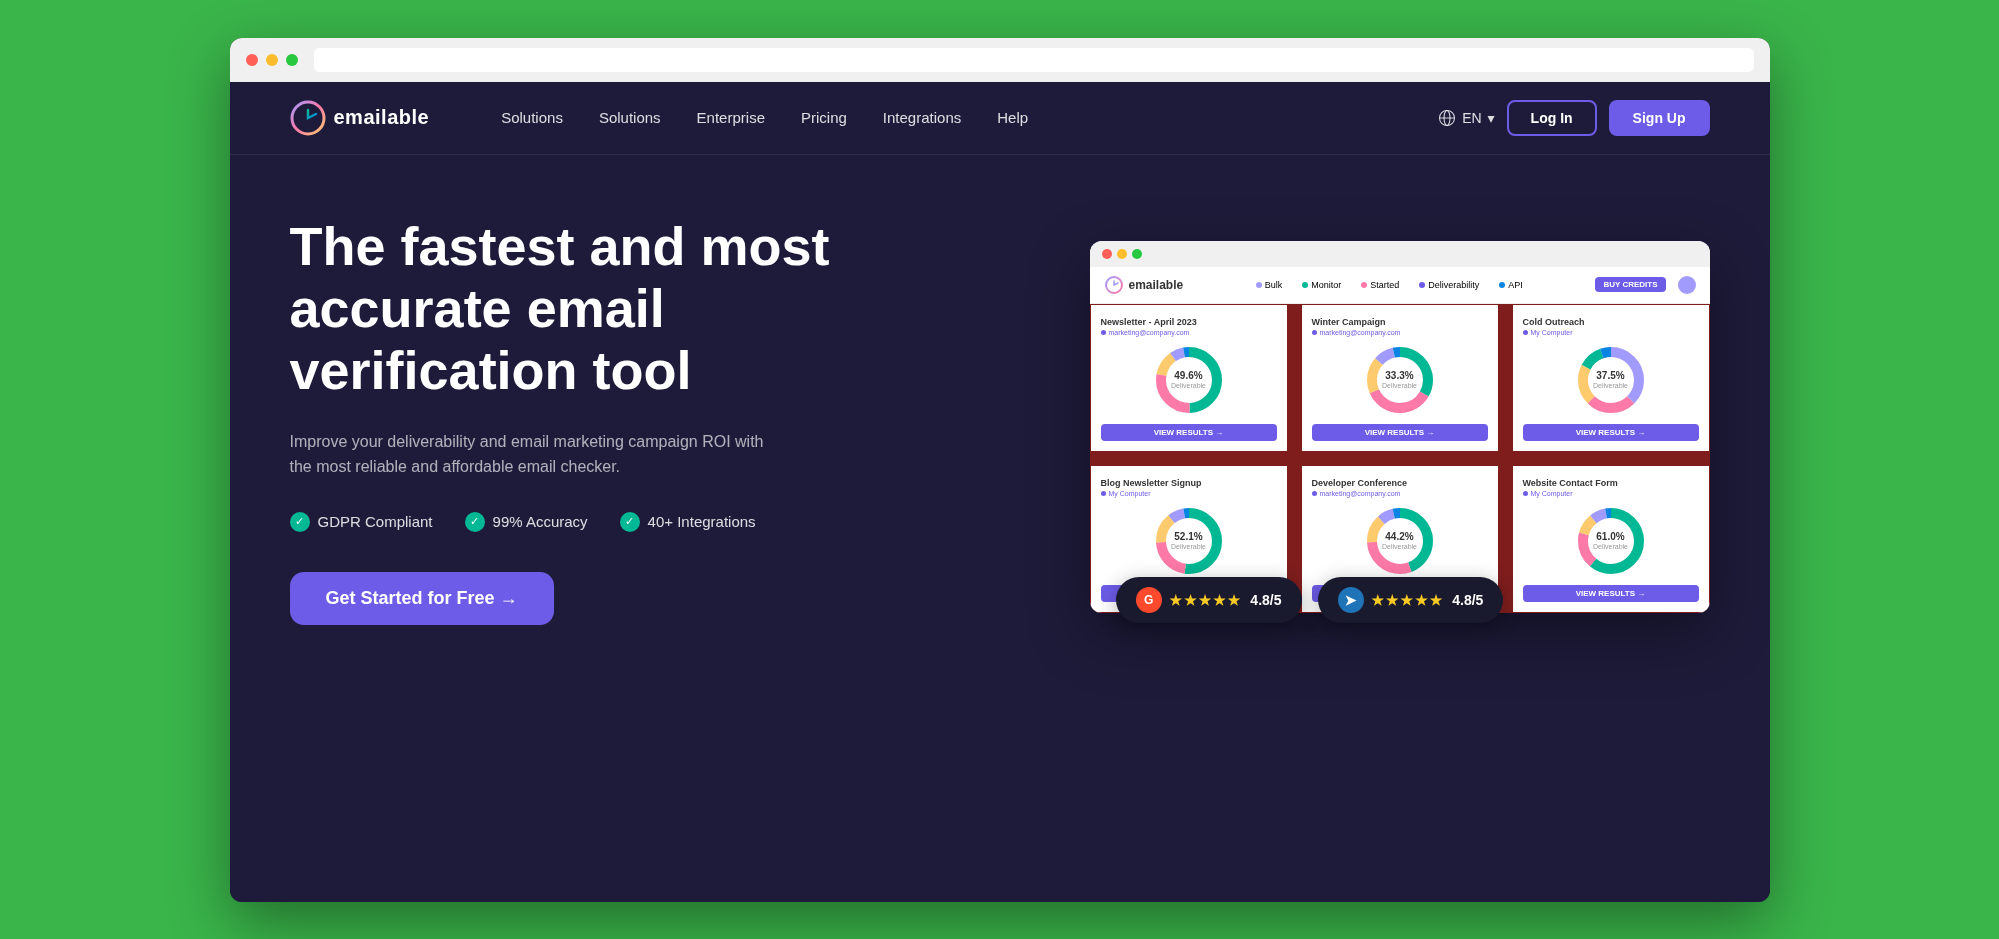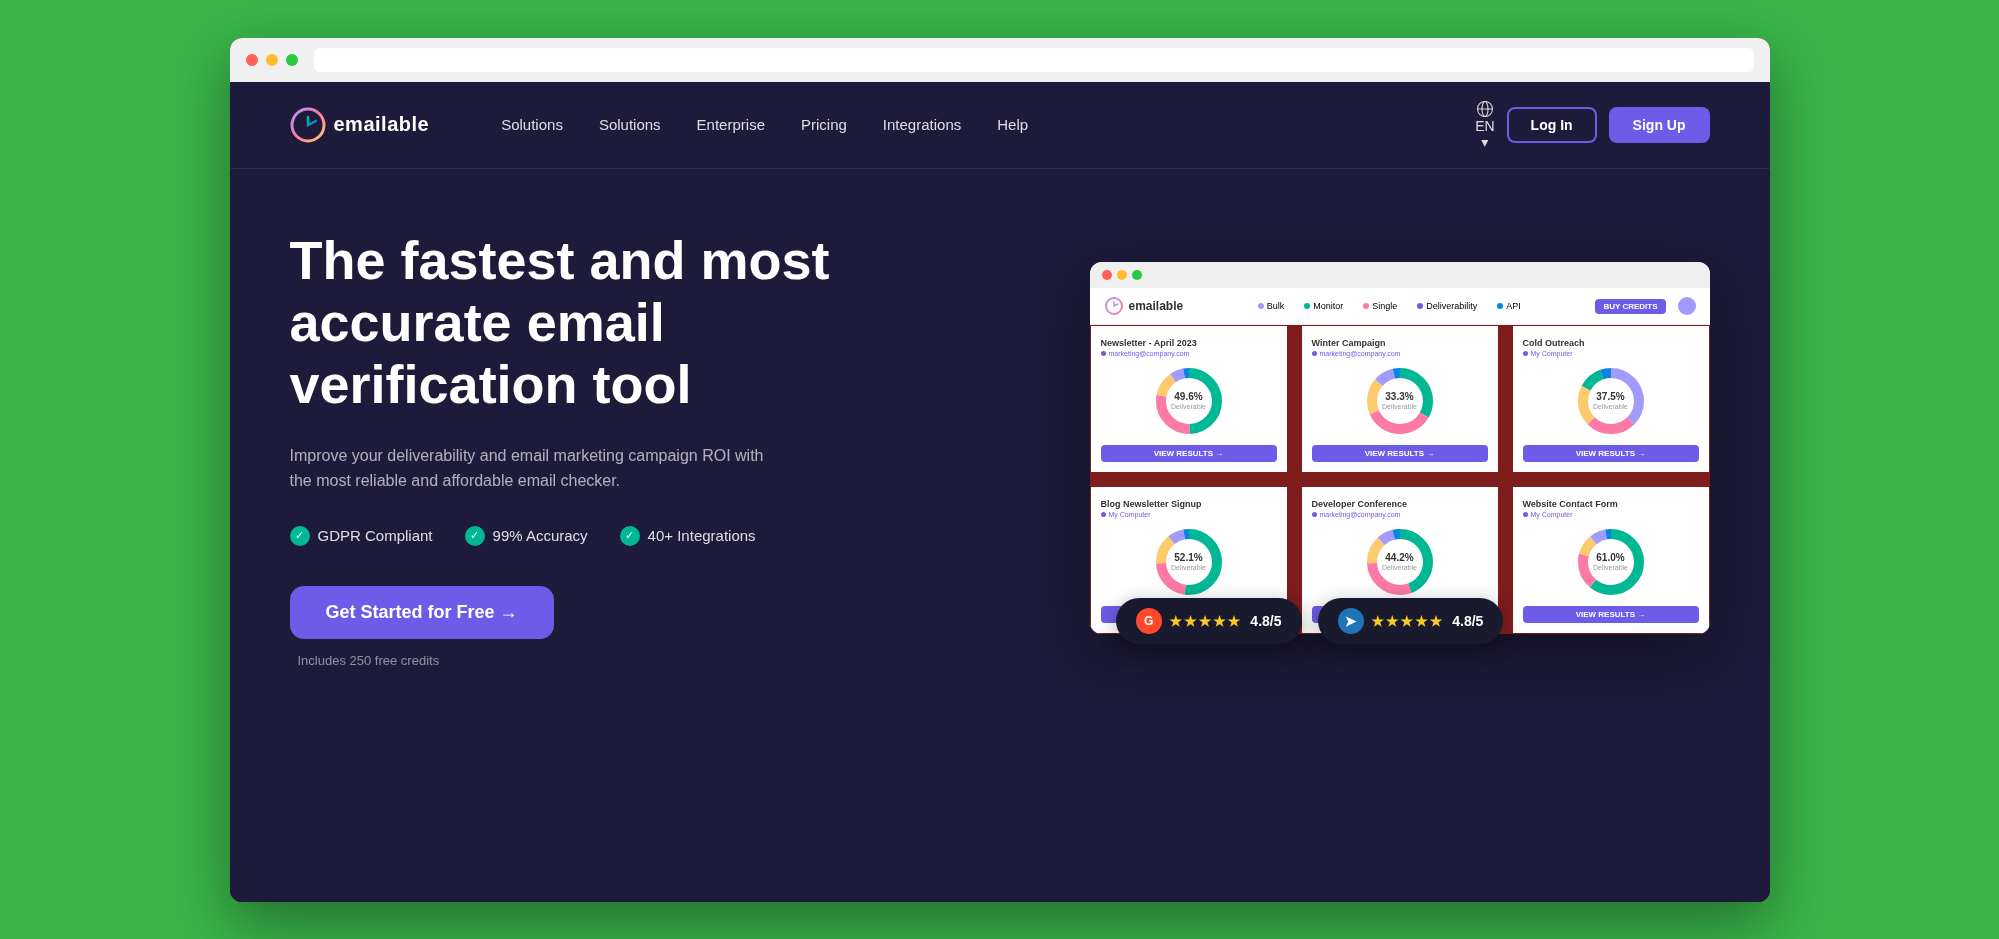--- a/index.html
+++ b/index.html
@@ -81,24 +81,24 @@
       text-decoration: none;
     }
     .nav-actions {
       display: flex;
       align-items: center;
       gap: 12px;
     }
     .lang-selector {
       display: flex;
       align-items: center;
+      gap: 6px;
       color: rgba(255,255,255,0.85);
       font-size: 14px;
       cursor: pointer;
-      flex-direction: column;
     }
     .btn-login {
       border: 2px solid #6c5ce7;
       background: transparent;
       color: white;
       padding: 8px 22px;
       border-radius: 8px;
       font-size: 14px;
       font-weight: 600;
       cursor: pointer;
@@ -492,21 +492,20 @@
           <div class="badge">
             <div class="check-icon">✓</div>
             <span>99% Accuracy</span>
           </div>
           <div class="badge">
             <div class="check-icon">✓</div>
             <span>40+ Integrations</span>
           </div>
         </div>
         <button class="btn-cta">Get Started for Free →</button>
-        <div class="cta-sub">Includes 250 free credits</div>
       </div>
 
       <div class="hero-right">
         <div class="dashboard-mockup">
 
           <div class="mockup-chrome">
             <div class="m-tl m-red"></div>
             <div class="m-tl m-yellow"></div>
             <div class="m-tl m-green"></div>
           </div>
@@ -529,21 +528,21 @@
               <div class="nav-tag tag-bulk">
                 <div class="nav-tag-dot"></div>
                 <span>Bulk</span>
               </div>
               <div class="nav-tag tag-monitor">
                 <div class="nav-tag-dot"></div>
                 <span>Monitor</span>
               </div>
               <div class="nav-tag tag-single">
                 <div class="nav-tag-dot"></div>
-                <span>Single</span>
+                <span>Started</span>
               </div>
               <div class="nav-tag tag-deliv">
                 <div class="nav-tag-dot"></div>
                 <span>Deliverability</span>
               </div>
               <div class="nav-tag tag-api">
                 <div class="nav-tag-dot"></div>
                 <span>API</span>
               </div>
             </div>

